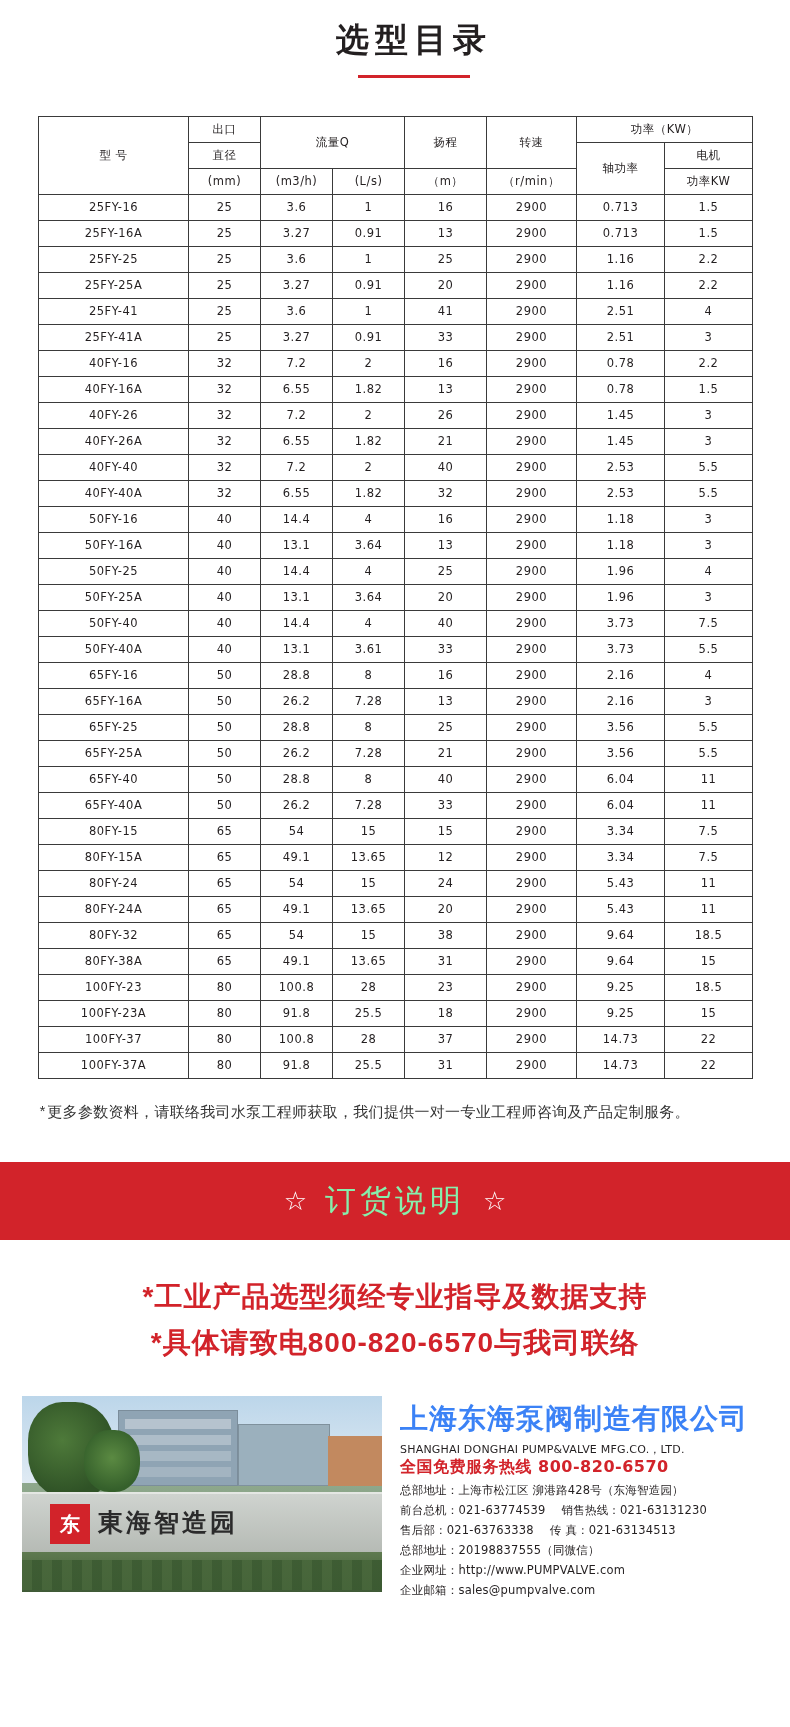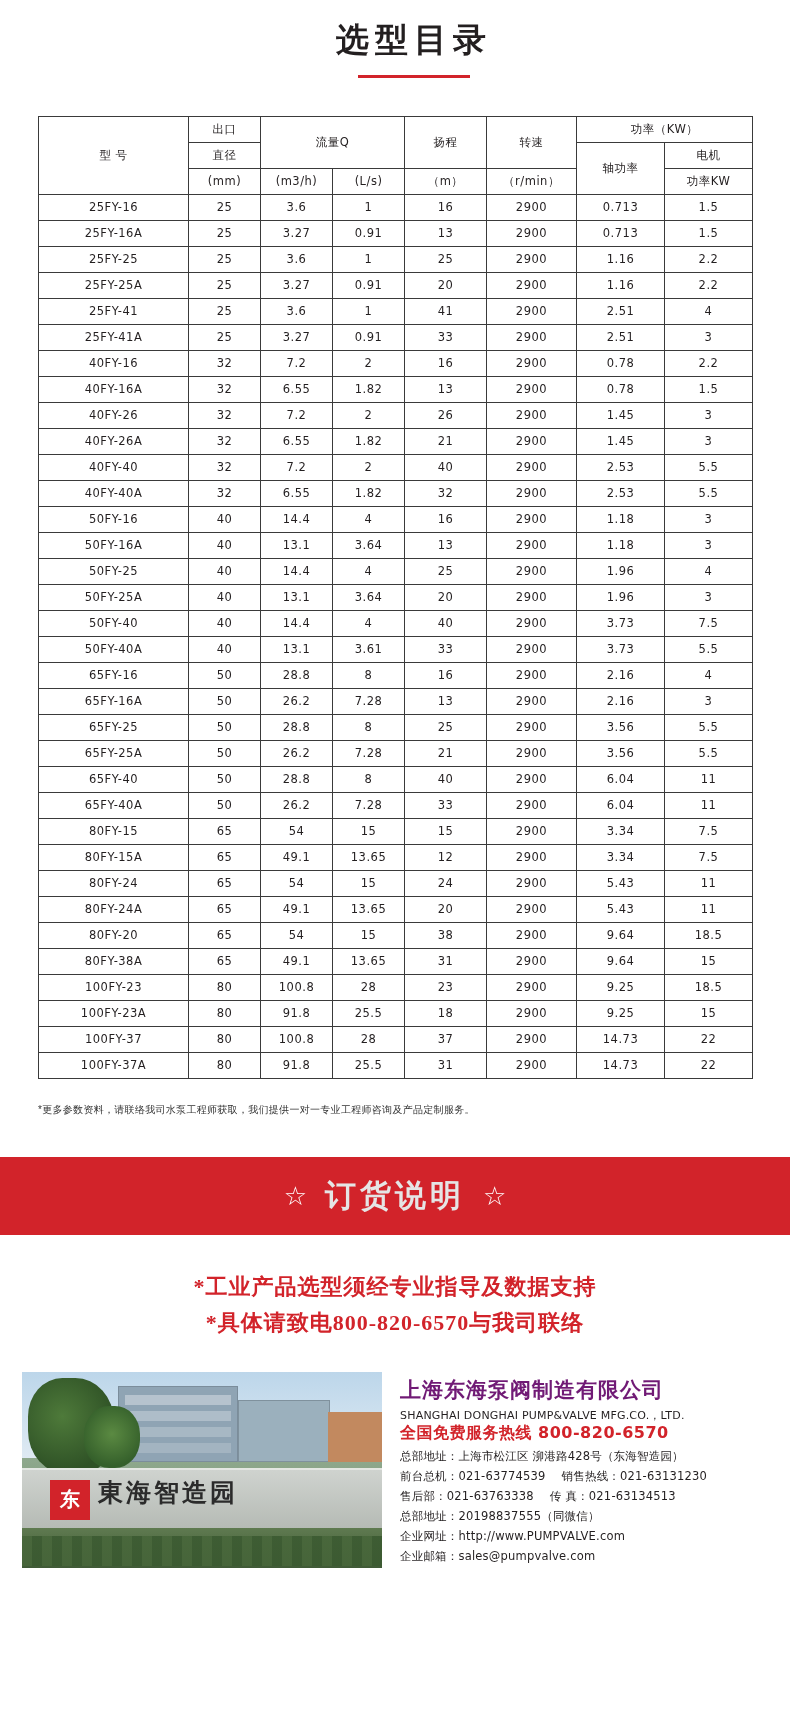--- a/index.html
+++ b/index.html
@@ -65,60 +65,60 @@
   .c-q2     { width: 72px; }
   .c-head   { width: 82px; }
   .c-speed  { width: 90px; }
   .c-shaft  { width: 88px; }
   .c-motor  { width: 88px; }
 
   .hd-tall { height: 38px; line-height: 38px; }
 
   .note {
     margin: 24px 38px 0 38px;
-    font-size: 10px;
+    font-size: 15px;
     color: #333;
-    font-family: Liberation Sans, sans-serif;
+    font-family: Liberation Mono, monospace;
     letter-spacing: 0.3px;
   }
 
   
   .banner {
     margin-top: 40px;
     background: #d2232a;
     height: 78px;
     display: flex;
     align-items: center;
     justify-content: center;
     gap: 18px;
   }
   .banner-star {
     color: #ffffff;
     font-size: 26px;
     line-height: 1;
   }
   .banner-text {
-    color: #e5e5e5;
+    color: #86efac;
     font-size: 31px;
-    font-weight: bold;
+    font-weight: normal;
     letter-spacing: 4px;
     font-family: "DejaVu Sans", sans-serif;
   }
 
   
   .order-notes {
     text-align: center;
     padding: 34px 0 30px 0;
   }
   .order-line {
     color: #d2232a;
-    font-size: 22px;
+    font-size: 28px;
     font-weight: bold;
     letter-spacing: 1px;
-    font-family: Liberation Serif, serif;
+    font-family: Liberation Sans, sans-serif;
     line-height: 1.65;
   }
 
   
   .footer {
     display: flex;
     align-items: flex-start;
     padding: 0 0 24px 0;
   }
   .footer-photo {
@@ -172,41 +172,41 @@
   }
   .ph-logo-badge {
     position: absolute; left: 28px; top: 108px;
     width: 40px; height: 40px;
     background: #d2232a;
     display: flex; align-items: center; justify-content: center;
     color: #fff; font-size: 20px; font-weight: bold;
     font-family: "DejaVu Sans", sans-serif;
   }
   .ph-wall-text {
-    position: absolute; left: 76px; top: 104px;
+    position: absolute; left: 76px; top: 110px;
     color: #2b2b2b;
     font-size: 25px;
     font-weight: bold;
     letter-spacing: 3px;
     font-family: "DejaVu Sans", sans-serif;
     white-space: nowrap;
   }
   .ph-shrub {
     position: absolute; bottom: 2px; left: 0; width: 100%; height: 30px;
     background: repeating-linear-gradient(90deg, #47663a 0 10px, #3b5a31 10px 20px);
     opacity: .9;
   }
 
   .footer-info {
     margin-left: 18px;
     padding-top: 4px;
   }
   .co-name-cn {
-    color: #701a75;
-    font-size: 21px;
+    color: #3b82f6;
+    font-size: 28px;
     font-weight: bold;
     letter-spacing: 1px;
     font-family: Liberation Sans, sans-serif;
   }
   .co-name-en {
     color: #231f20;
     font-size: 11px;
     letter-spacing: 0.2px;
     margin-top: 4px;
     font-family: "DejaVu Sans", sans-serif;
@@ -545,21 +545,21 @@
           <td>80FY-24A</td>
           <td>65</td>
           <td>49.1</td>
           <td>13.65</td>
           <td>20</td>
           <td>2900</td>
           <td>5.43</td>
           <td>11</td>
         </tr>
         <tr>
-          <td>80FY-20</td>
+          <td>80FY-32</td>
           <td>65</td>
           <td>54</td>
           <td>15</td>
           <td>38</td>
           <td>2900</td>
           <td>9.64</td>
           <td>18.5</td>
         </tr>
         <tr>
           <td>80FY-38A</td>

